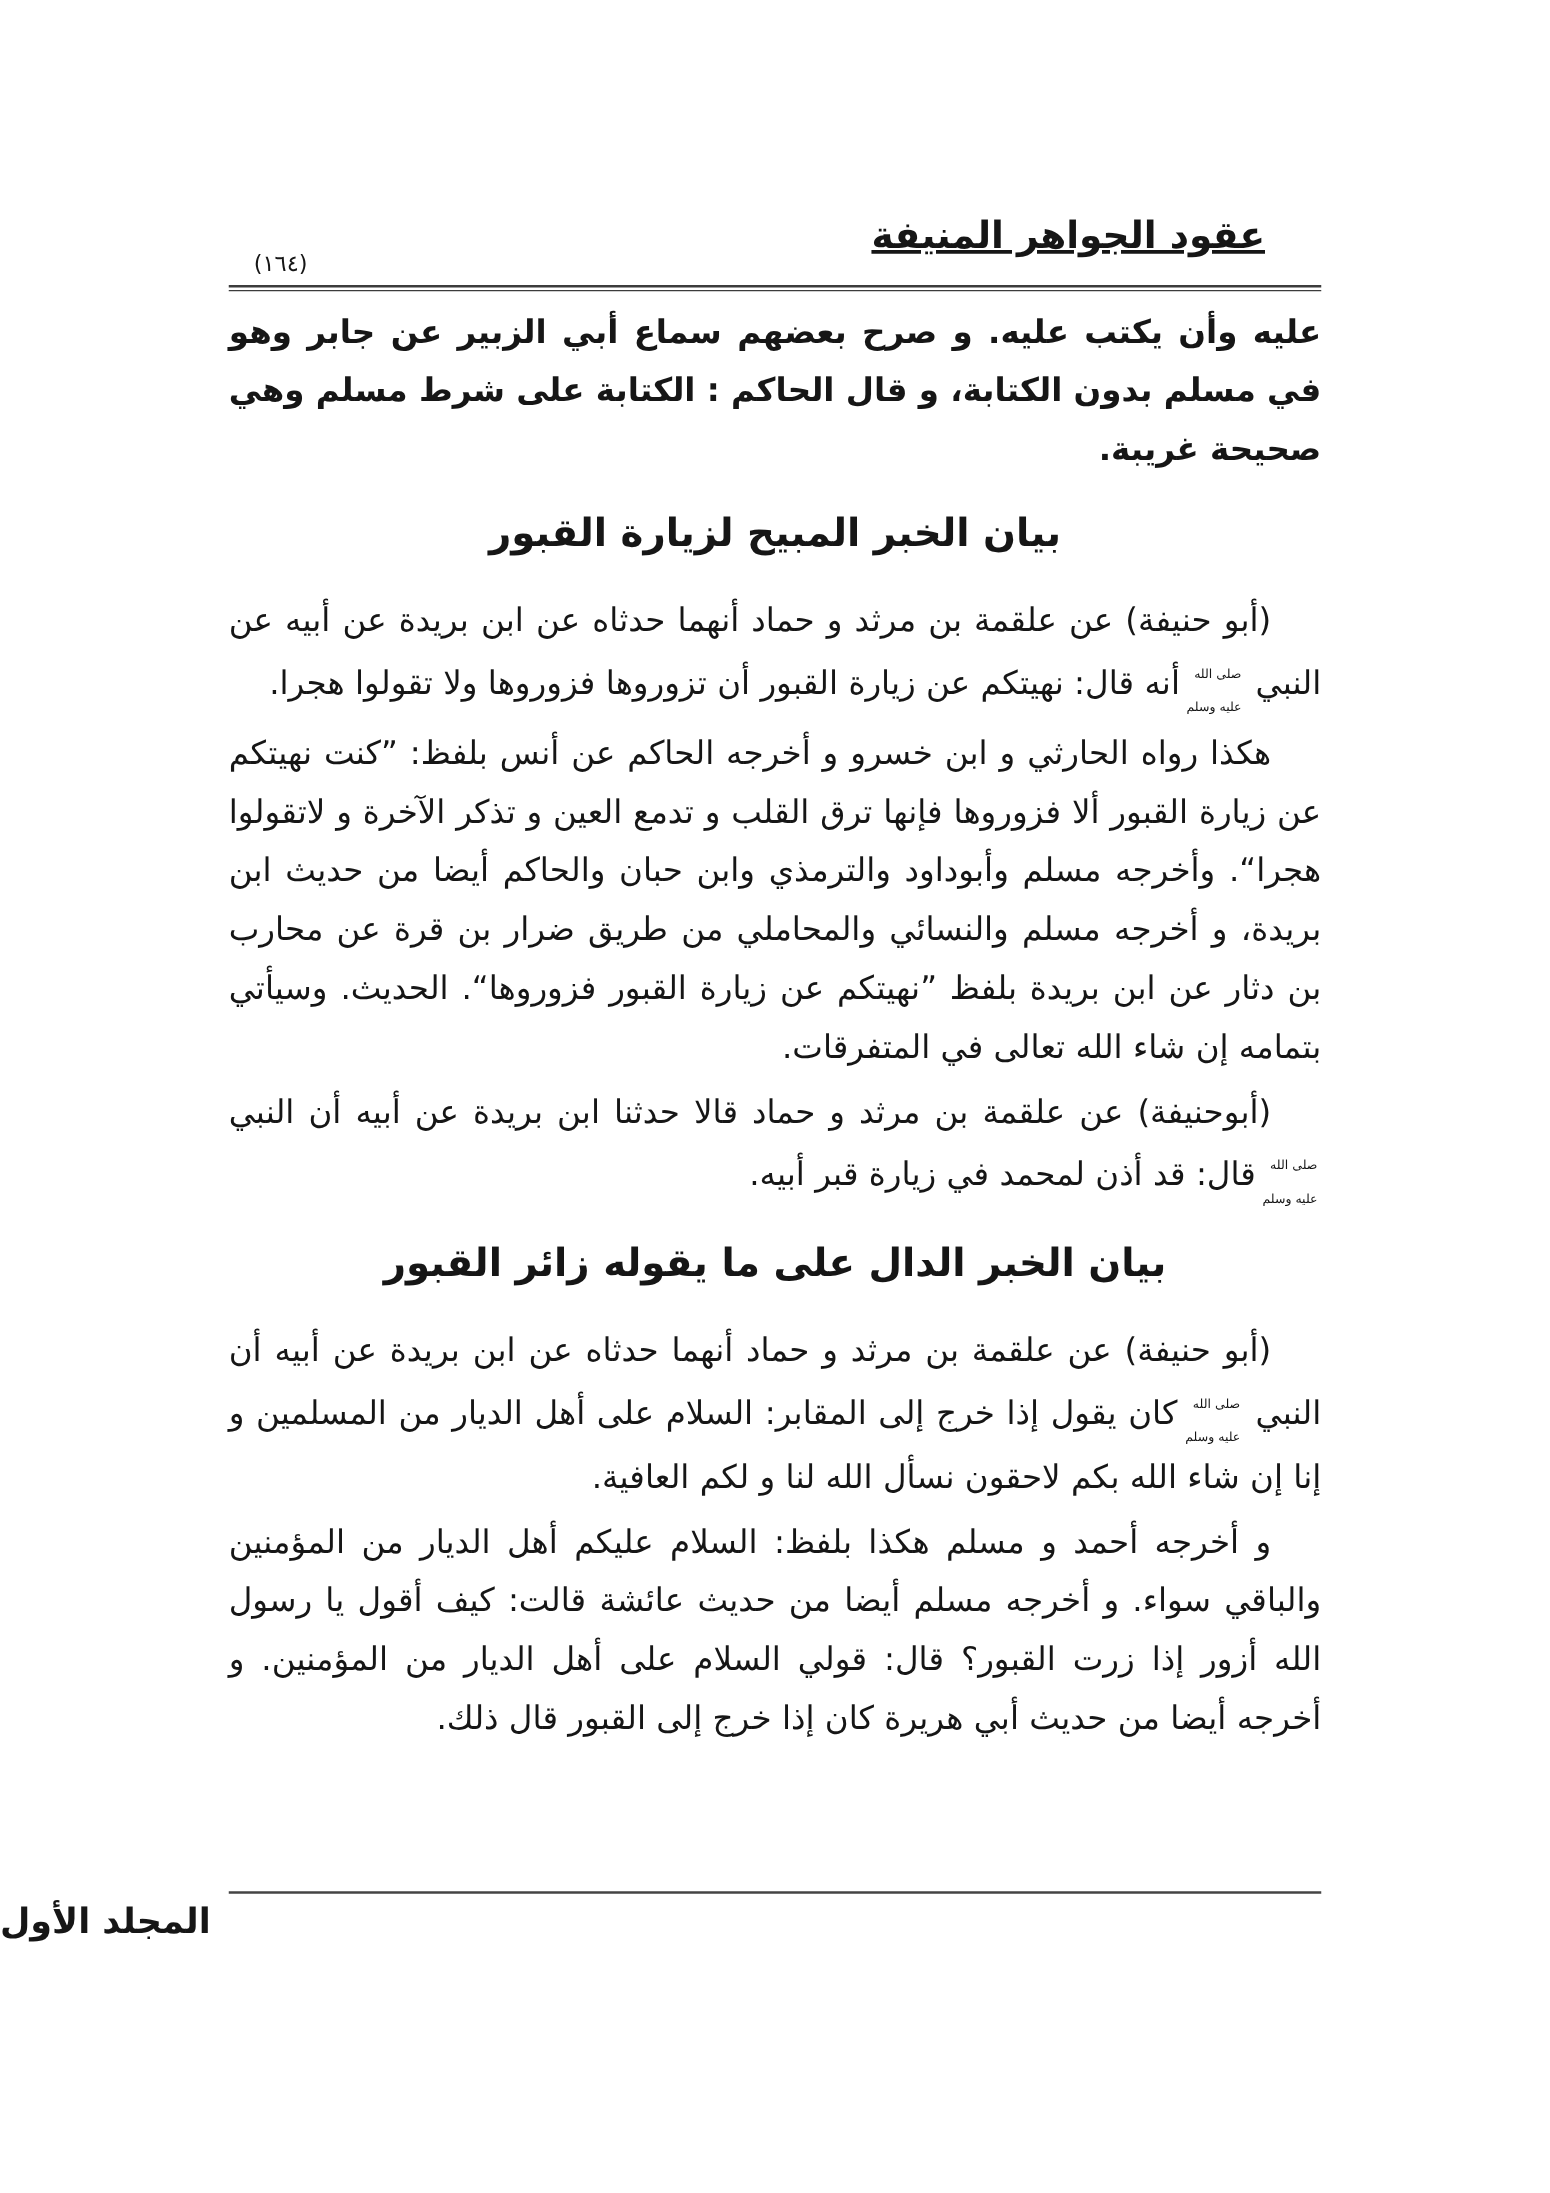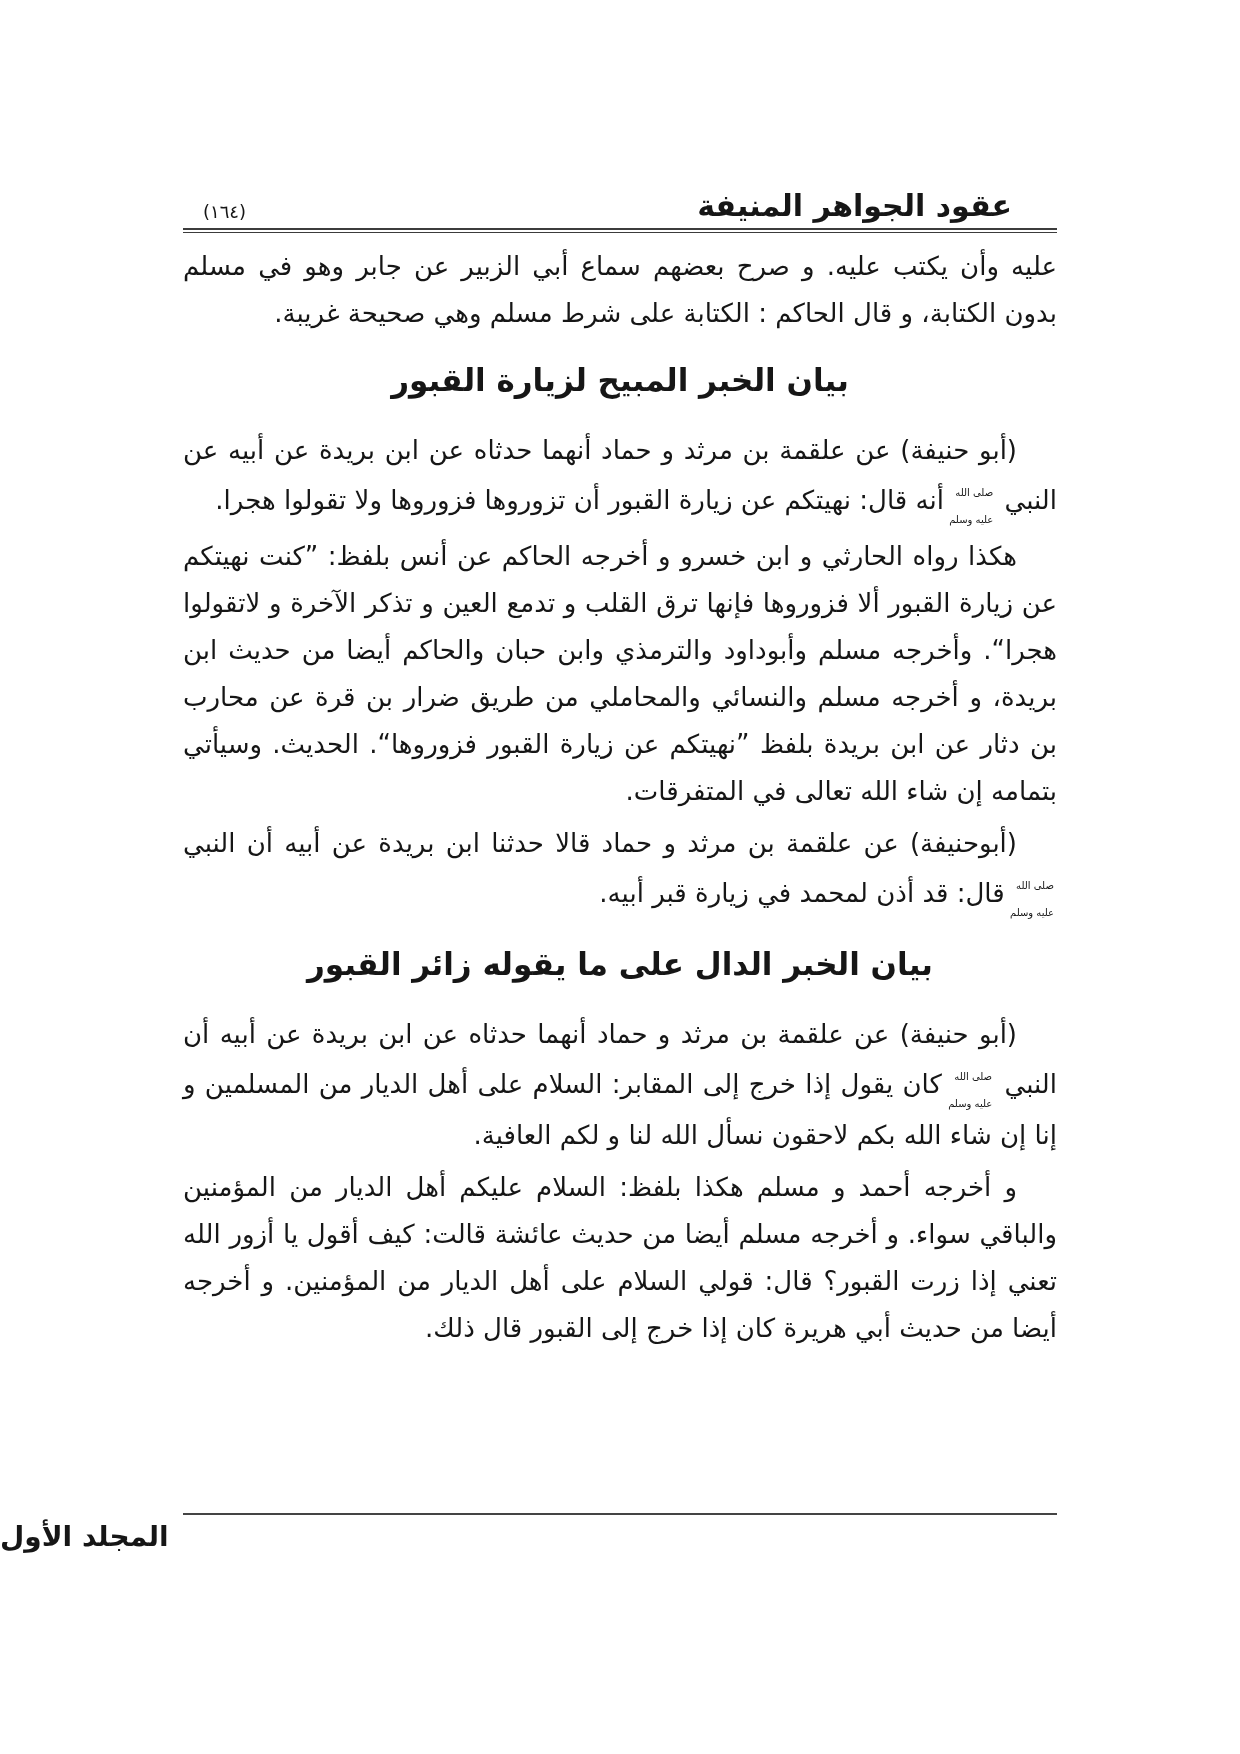--- a/index.html
+++ b/index.html
@@ -7,43 +7,43 @@
     width:1240px; height:1754px;
     background:#ffffff;
     font-family:"DejaVu Sans", sans-serif;
     color:#161616;
   }
   .page { position:relative; width:1240px; height:1754px; overflow:hidden; background:#ffffff; }
 
   
   .header { position:absolute; top:160px; left:183px; right:183px; height:68px; }
   .header-title {
-    position:absolute; right:45px; bottom:5px;
-    font-size:30px; font-weight:bold; letter-spacing:0px;
+    position:absolute; right:45px; bottom:22px;
+    font-size:30px; font-weight:bold; letter-spacing:0px;text-decoration:underline;
   }
   .page-number {
     position:absolute; left:20px; bottom:6px;
     font-size:18px; direction:ltr;
   }
   .double-rule {
     position:absolute; top:228px; left:183px; right:183px;
     height:5px;
     border-top:2px solid #3c3c3c;
     border-bottom:1px solid #3c3c3c;
   }
 
   
   .content { position:absolute; top:243px; left:183px; right:183px; direction:rtl; }
   .par {
     font-size:26px; line-height:47px;
     text-align:justify; text-align-last:right;
     text-indent:40px;
     margin:0 0 5px 0;
   }
-  .par.no-indent { text-indent:0; }
+  .par.no-indent { text-indent:0;font-weight:bold; }
   .heading {
     font-size:31px; line-height:46px; font-weight:bold;
     text-align:center; text-align-last:center; text-indent:0;
     margin:20px 0 24px 0;
   }
 
   
   .saw {
     display:inline-block; vertical-align:middle;
     width:38px; margin:0 3px;
@@ -76,19 +76,19 @@
   <div class="double-rule"></div>
 
   <main class="content">
       <p class="par no-indent">عليه وأن يكتب عليه. و صرح بعضهم سماع أبي الزبير عن جابر وهو في مسلم بدون الكتابة، و قال الحاكم : الكتابة على شرط مسلم وهي صحيحة غريبة.</p>
       <h2 class="heading">بيان الخبر المبيح لزيارة القبور</h2>
       <p class="par">(أبو حنيفة) عن علقمة بن مرثد و حماد أنهما حدثاه عن ابن بريدة عن أبيه عن النبي <span class="saw"><span>صلى الله</span><span>عليه وسلم</span></span> أنه قال: نهيتكم عن زيارة القبور أن تزوروها فزوروها ولا تقولوا هجرا.</p>
       <p class="par">هكذا رواه الحارثي و ابن خسرو و أخرجه الحاكم عن أنس بلفظ: ”كنت نهيتكم عن زيارة القبور ألا فزوروها فإنها ترق القلب و تدمع العين و تذكر الآخرة و لاتقولوا هجرا“. وأخرجه مسلم وأبوداود والترمذي وابن حبان والحاكم أيضا من حديث ابن بريدة، و أخرجه مسلم والنسائي والمحاملي من طريق ضرار بن قرة عن محارب بن دثار عن ابن بريدة بلفظ ”نهيتكم عن زيارة القبور فزوروها“. الحديث. وسيأتي بتمامه إن شاء الله تعالى في المتفرقات.</p>
       <p class="par">(أبوحنيفة) عن علقمة بن مرثد و حماد قالا حدثنا ابن بريدة عن أبيه أن النبي <span class="saw"><span>صلى الله</span><span>عليه وسلم</span></span> قال: قد أذن لمحمد في زيارة قبر أبيه.</p>
       <h2 class="heading">بيان الخبر الدال على ما يقوله زائر القبور</h2>
       <p class="par">(أبو حنيفة) عن علقمة بن مرثد و حماد أنهما حدثاه عن ابن بريدة عن أبيه أن النبي <span class="saw"><span>صلى الله</span><span>عليه وسلم</span></span> كان يقول إذا خرج إلى المقابر: السلام على أهل الديار من المسلمين و إنا إن شاء الله بكم لاحقون نسأل الله لنا و لكم العافية.</p>
-      <p class="par">و أخرجه أحمد و مسلم هكذا بلفظ: السلام عليكم أهل الديار من المؤمنين والباقي سواء. و أخرجه مسلم أيضا من حديث عائشة قالت: كيف أقول يا أزور الله تعني إذا زرت القبور؟ قال: قولي السلام على أهل الديار من المؤمنين. و أخرجه أيضا من حديث أبي هريرة كان إذا خرج إلى القبور قال ذلك.</p>
+      <p class="par">و أخرجه أحمد و مسلم هكذا بلفظ: السلام عليكم أهل الديار من المؤمنين والباقي سواء. و أخرجه مسلم أيضا من حديث عائشة قالت: كيف أقول يا رسول الله أزور إذا زرت القبور؟ قال: قولي السلام على أهل الديار من المؤمنين. و أخرجه أيضا من حديث أبي هريرة كان إذا خرج إلى القبور قال ذلك.</p>
     </main>
 
   <div class="footer-rule"></div>
   <div class="footer-label">المجلد الأول</div>
 
 </div>
 
 </body></html>

